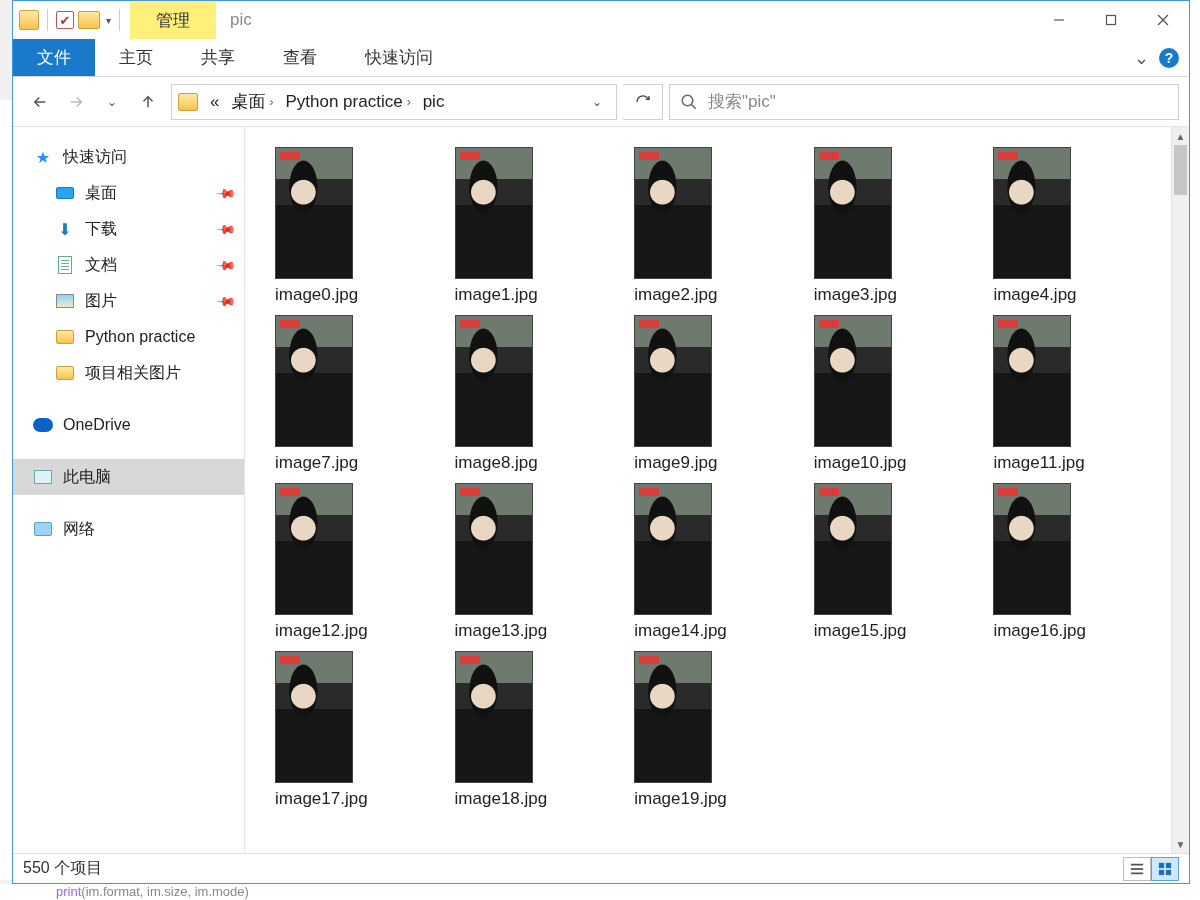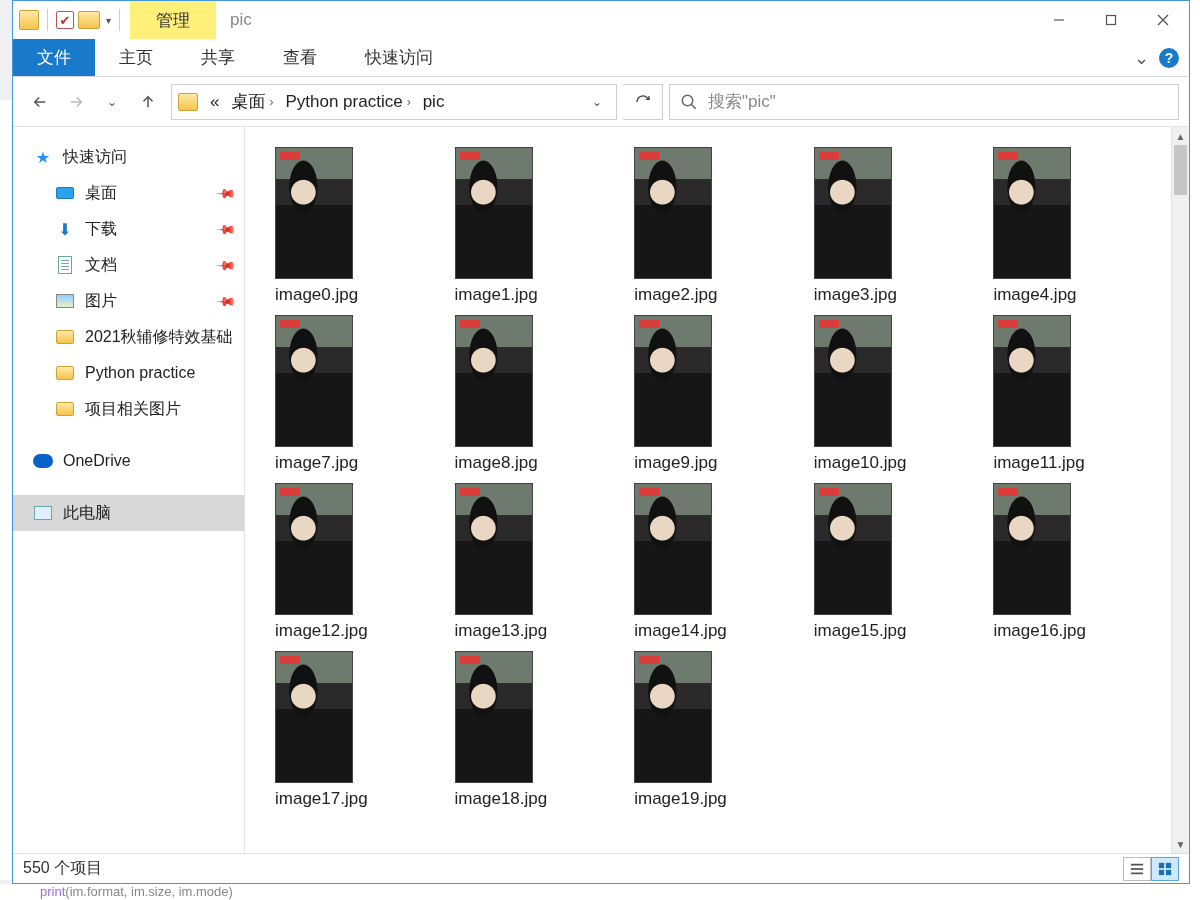--- a/index.html
+++ b/index.html
@@ -88,21 +88,21 @@
   .statusbar-spacer { flex:1; }
   .view-toggle { display:flex; gap:0; }
   .vt-btn { width:28px; height:24px; border:1px solid #bcbcbc; display:flex; align-items:center; justify-content:center; background:#fff; }
   .vt-btn.active { background:#cde8ff; border-color:#5aa7e0; }
   .vt-btn svg { width:14px; height:14px; color:#555; }
   .vt-btn.active svg { color:#1b6fb5; }
 
   
   .edge-left { position:absolute; left:0; top:100px; width:12px; height:780px; background:#fff; }
   .edge-right-strip { position:absolute; right:0; top:0; width:10px; height:900px; background:#fff; }
-  .code-strip { position:absolute; left:0; bottom:0; width:1200px; height:16px; background:#fff; color:#888; font-family:monospace; font-size:13px; padding-left:40px; overflow:hidden; white-space:nowrap;}
+  .code-strip { position:absolute; left:0; bottom:0; width:1200px; height:16px; background:#fff; color:#888; font-family:monospace; font-size:13px; padding-left:56px; overflow:hidden; white-space:nowrap;}
   .code-print { color:#9a6be0; }
 </style>
 </head>
 <body>
 
 <div class="edge-left"></div>
 <div class="edge-right-strip"></div>
 
 <div class="window">
 
@@ -234,26 +234,20 @@
         <span class="sb-icon">
             <span class="ic-pic"></span>
           </span>
         <span>图片</span>
         <span class="sb-pin">📌</span>
       </div>
       <div class="sb-item sub">
         <span class="sb-icon">
             <span class="ic-folder"></span>
           </span>
-        <span style="white-space:nowrap;overflow:hidden;">2021秋辅修特效基础</span>
-      </div>
-      <div class="sb-item sub">
-        <span class="sb-icon">
-            <span class="ic-folder"></span>
-          </span>
         <span>Python practice</span>
       </div>
       <div class="sb-item sub">
         <span class="sb-icon">
             <span class="ic-folder"></span>
           </span>
         <span>项目相关图片</span>
       </div>
 
       <div class="sb-spacer"></div>
@@ -264,20 +258,26 @@
         <span>OneDrive</span>
       </div>
       <div class="sb-spacer"></div>
       <div class="sb-item selected">
         <span class="sb-icon">
             <span class="ic-pc"></span>
           </span>
         <span>此电脑</span>
       </div>
       <div class="sb-spacer"></div>
+      <div class="sb-item">
+        <span class="sb-icon">
+            <span class="ic-net"></span>
+          </span>
+        <span>网络</span>
+      </div>
     </div>
 
     <div class="content">
       <div class="file-grid" id="file-grid">
           <div class="file-item">
             <div class="thumb"></div>
             <div class="file-label">image0.jpg</div>
           </div>
           <div class="file-item">
             <div class="thumb"></div>

